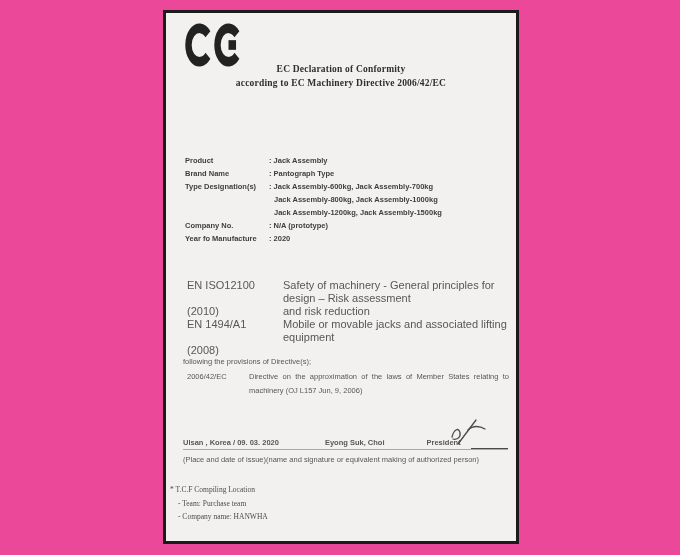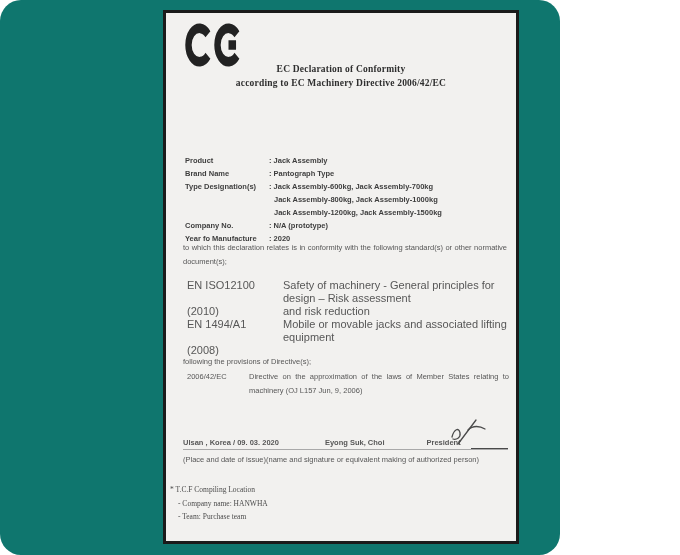--- a/index.html
+++ b/index.html
@@ -1,20 +1,19 @@
 <!DOCTYPE html>
 <html><head>
 <meta charset="utf-8">
 <style>
   html,body{margin:0;padding:0;}
   .stage{
-    position:relative;width:560px;height:555px;
-    background:#0f766e;overflow:hidden;
+    position:relative;width:680px;height:555px;
+    background:#ec4899;overflow:hidden;
     font-family:"Liberation Sans",sans-serif;
-    border-radius:21px;
   }
   .paper{
     position:absolute;left:163px;top:10px;width:350px;height:528px;
     background:#f2f1ef;border:3px solid #1b1b1b;
   }
   .paper > div, .paper > svg{position:absolute;}
   .ce{left:19px;top:10px;}
   .title{
     left:0;top:50px;width:100%;text-align:center;
     font-family:"Liberation Serif",serif;font-weight:bold;
@@ -105,21 +104,20 @@
       <div class="prow">
         <span class="pl">Company No.</span>
         <span class="pv">: N/A (prototype)</span>
       </div>
       <div class="prow">
         <span class="pl">Year fo Manufacture</span>
         <span class="pv">: 2020</span>
       </div>
     </div>
 
-    <div class="conformity">to which this declaration relates is in conformity with the following standard(s) or other normative document(s);</div>
 
     <div class="stable">
       <div class="srow">
         <span class="sc">EN ISO12100</span>
         <span class="sd">Safety of machinery - General principles for design – Risk assessment</span>
       </div>
       <div class="srow">
         <span class="sc">(2010)</span>
         <span class="sd">and risk reduction</span>
       </div>
@@ -152,18 +150,18 @@
             <path d="M26 13 C 31 8, 38 9, 43 12"></path>
           </g>
         </svg>
       </span>
     </div>
 
     <div class="caption">(Place and date of issue)(name and signature or equivalent making of  authorized person)</div>
 
     <div class="tcf">
       <div>* T.C.F Compiling Location</div>
+      <div class="item">- Team: Purchase team</div>
       <div class="item">- Company name: HANWHA</div>
-      <div class="item">- Team: Purchase team</div>
     </div>
 
   </div>
 </div>
 
 </body></html>

